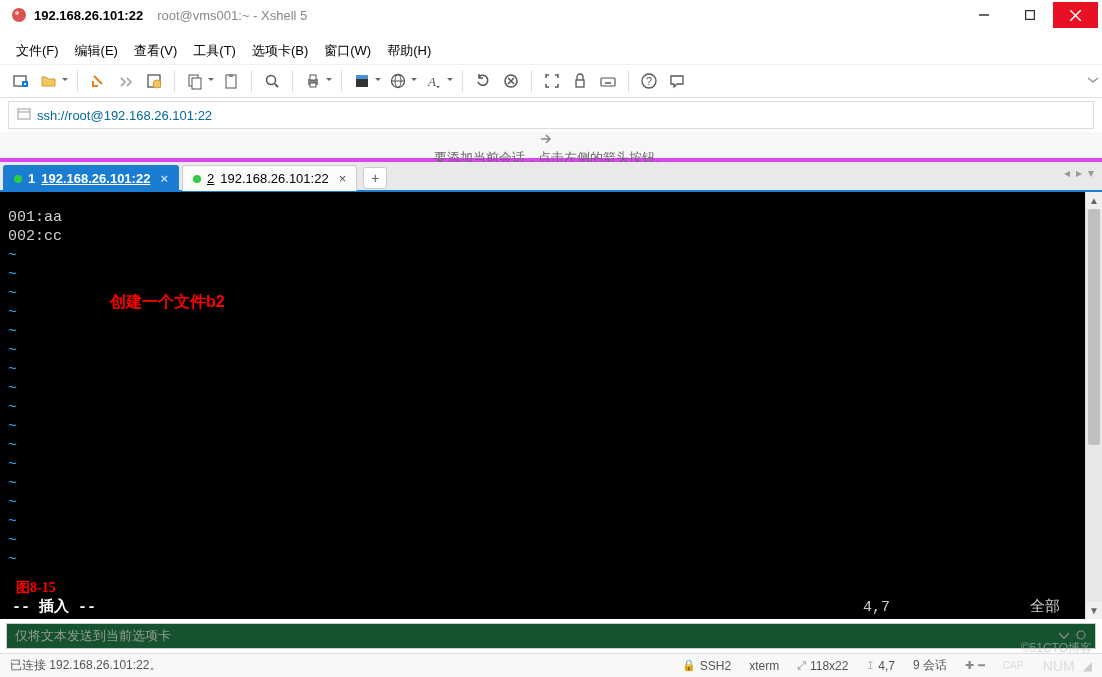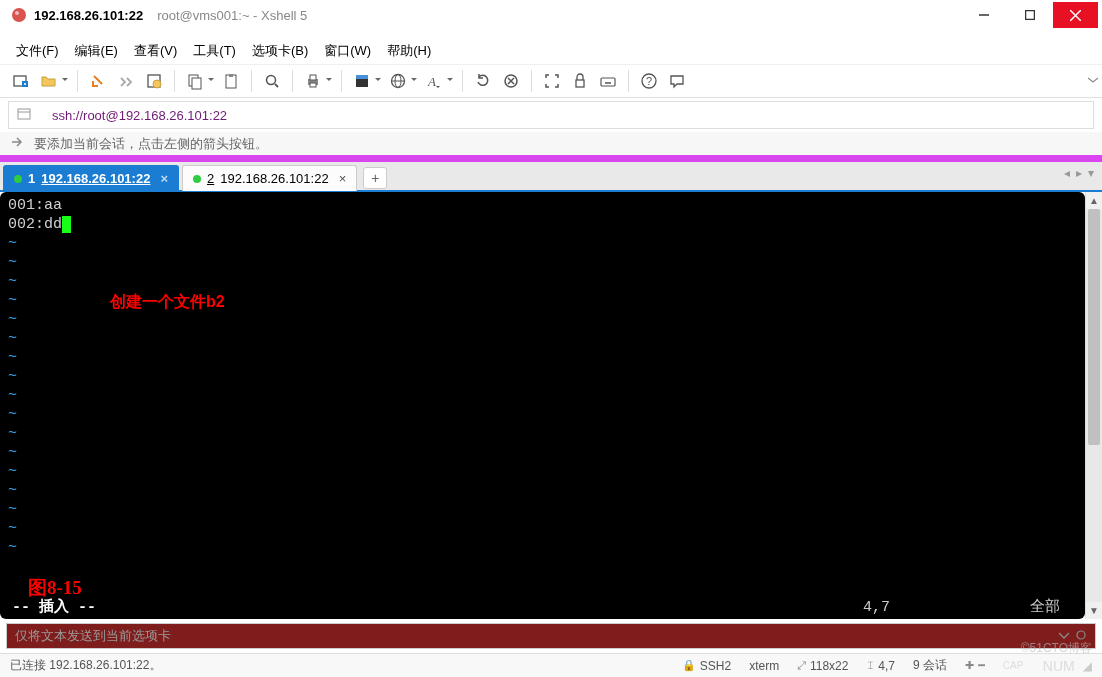--- a/index.html
+++ b/index.html
@@ -18,51 +18,51 @@
     
     .toolbar { display: flex; align-items: center; height: 34px; padding: 0 8px; gap: 2px; border-top: 1px solid #f0f0f0; border-bottom: 1px solid #e0e0e0; position: relative; }
     .tb-btn { width: 26px; height: 26px; display: flex; align-items: center; justify-content: center; color: #555; position: relative; }
     .tb-btn.dd::after { content: ""; position: absolute; right: -6px; top: 50%; transform: translateY(-50%); border: 3px solid transparent; border-top-color: #666; }
     .tb-btn.dd { margin-right: 8px; }
     .tb-sep { width: 1px; height: 22px; background: #ddd; margin: 0 5px; }
     .tb-corner { position: absolute; right: 4px; top: 50%; transform: translateY(-50%); }
     
     .addressbar { display: flex; align-items: center; height: 28px; border: 1px solid #ddd; margin: 3px 8px; padding: 0 8px; background: #fff; }
     .addr-icon { margin-right: 6px; color: #888; }
-    .addr-text { color: #701a75; font-size: 13px; margin-left: 15px; }
-    
-    .hintbar { display: flex; align-items: center; height: 30px; padding: 0 10px; background: #f7f7f7; border-bottom: 7px solid #d946ef; color: #666; font-size: 13px; }
+    .addr-text { color: #0369a1; font-size: 13px; }
+    
+    .hintbar { display: flex; align-items: center; height: 30px; padding: 0 10px; background: #f7f7f7; border-bottom: 4px solid #d946ef; color: #666; font-size: 13px; flex-direction: column; }
     .hint-icon { margin-right: 8px; color: #888; }
     
     .tabbar { display: flex; align-items: center; height: 30px; background: #e9e9e9; border-bottom: 2px solid #1b7dd2; position: relative; }
     .tab { display: flex; align-items: center; height: 26px; padding: 0 10px; margin-top: 4px; background: #fcfcfc; border: 1px solid #ccc; border-bottom: none; border-radius: 3px 3px 0 0; margin-left: 3px; font-size: 13px; gap: 6px; }
     .tab.active { background: #1b7dd2; color: #fff; border-color: #1b7dd2; font-weight: bold; }
     .tab.active .tab-label { text-decoration: underline; }
     .tab-dot { width: 8px; height: 8px; border-radius: 50%; background: #2ecc40; }
     .tab.active .tab-dot { background: #2ecc40; }
     .tab-close { font-size: 13px; margin-left: 4px; opacity: 0.7; }
     .tab-add { width: 24px; height: 22px; margin-left: 6px; margin-top: 3px; background: #fff; border: 1px solid #ccc; border-radius: 3px; display: flex; align-items: center; justify-content: center; font-size: 14px; color: #666; }
     .tab-nav { position: absolute; right: 8px; top: 4px; color: #999; font-size: 12px; display: flex; gap: 6px; align-items: center;}
     
     .terminal-wrap { display: flex; flex: 1; min-height: 0; }
-    .terminal { flex: 1; background: #000; color: #d0d0d0; font-family: "Consolas", "Courier New", monospace; font-size: 15px; padding: 4px 8px; position: relative; line-height: 19px; border-radius: 6px; }
+    .terminal { flex: 1; background: #000; color: #d0d0d0; font-family: "Consolas", "Courier New", monospace; font-size: 15px; padding: 16px 8px; position: relative; line-height: 19px; }
     .term-line { white-space: pre; }
     .term-tilde { color: #3da9f5; }
     .term-cursor { display: inline-block; width: 9px; height: 17px; background: #1aff1a; vertical-align: text-bottom; }
     .term-annotation { position: absolute; color: #ff0000; font-weight: bold; font-family: "Microsoft YaHei", sans-serif; font-size: 16px; }
     .term-status { position: absolute; bottom: 2px; left: 12px; right: 8px; display: flex; font-weight: bold; color: #fff; }
     .term-status .pos { margin-left: auto; margin-right: 140px; font-weight: normal; color: #ccc;}
     .term-status .scope { margin-right: 17px; color: #ccc; font-weight: normal;}
-    .term-figure { position: absolute; bottom: 22px; left: 28px; color: #ff0000; font-weight: bold; font-family: "Microsoft YaHei"; font-size: 19px;}
+    .term-figure { position: absolute; bottom: 22px; left: 16px; color: #ff0000; font-weight: bold; font-family: "Microsoft YaHei"; font-size: 14px;}
     .scrollbar { width: 17px; background: #f0f0f0; border-left: 1px solid #ddd; display: flex; flex-direction: column; }
     .sb-btn { height: 17px; display: flex; align-items: center; justify-content: center; color: #666; font-size: 10px; }
     .sb-track { flex: 1; background: #e8e8e8; position: relative; }
     .sb-thumb { position: absolute; top: 0; left: 2px; right: 2px; height: 60%; background: #c0c0c0; border-radius: 2px; }
     
-    .sendbar { display: flex; align-items: center; height: 26px; border: 1px solid #ccc; margin: 4px 6px; padding: 0 8px; color: #999; font-size: 13px; background: #7f1d1d; }
+    .sendbar { display: flex; align-items: center; height: 26px; border: 1px solid #ccc; margin: 4px 6px; padding: 0 8px; color: #999; font-size: 13px; background: #14532d; }
     .sendbar-right { margin-left: auto; display:flex; gap:6px; align-items:center;}
     
     .statusbar { display: flex; align-items: center; height: 24px; padding: 0 10px; border-top: 1px solid #ddd; font-size: 12px; color: #555; background: #f8f8f8; position: relative;}
     .sb-section { margin-left: 18px; display: flex; align-items: center; gap: 4px; }
     .sb-icon { color: #888; font-size: 11px; }
     .statusbar-spacer { flex: 1; }
     .watermark { position: absolute; right: 10px; bottom: 20px; color: #bbb; font-size: 12px; opacity: 0.6; pointer-events: none;}
   </style>
 </head>
 <body>
@@ -271,21 +271,21 @@
   <div class="tab-nav">
     <span>◂</span>
     <span>▸</span>
     <span>▾</span>
   </div>
 </div>
 
 <div class="terminal-wrap">
   <div class="terminal">
     <div class="term-line">001:aa</div>
-    <div class="term-line"><span>002:dd</span><span class="term-cursor"></span></div>
+    <div class="term-line">002:cc</div>
     <div class="term-line term-tilde">~</div>
     <div class="term-line term-tilde">~</div>
     <div class="term-line term-tilde">~</div>
     <div class="term-line term-tilde">~</div>
     <div class="term-line term-tilde">~</div>
     <div class="term-line term-tilde">~</div>
     <div class="term-line term-tilde">~</div>
     <div class="term-line term-tilde">~</div>
     <div class="term-line term-tilde">~</div>
     <div class="term-line term-tilde">~</div>

